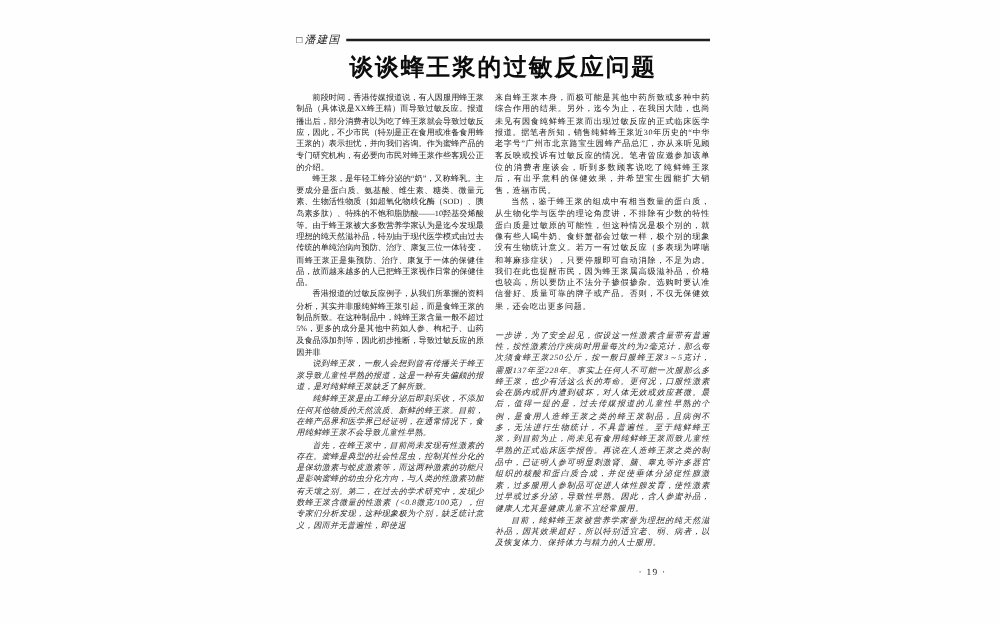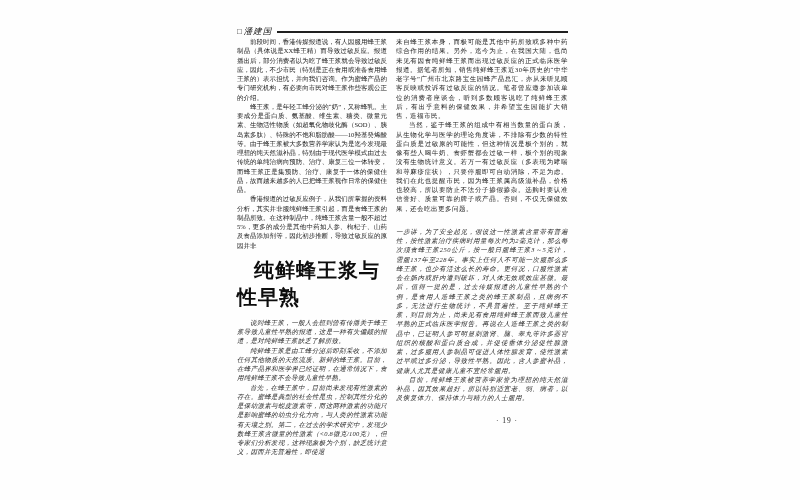--- a/index.html
+++ b/index.html
@@ -56,45 +56,45 @@
   .sect-gap { height: 14px; }
 
   .signature {
     margin-top: 4px; padding-right: 38px;
     font-size: 7px; font-weight: bold; text-align: right;
     letter-spacing: 0.5px; color: #111;
   }
   .page-number {
     margin-top: 13px;
     font-size: 7.5px; letter-spacing: 1px;
-    text-align: center; position: relative; left: 25px;
+    text-align: center; position: relative; left: 40px;
     color: #222;
   }
 </style>
 </head>
 <body>
 
 <div class="canvas">
   <div class="page">
 
     <div class="byline-row">
       <span class="box-icon">□</span>
       <span class="byline-name">潘建国</span>
       <span class="byline-rule"></span>
     </div>
 
+    <h1 class="title">谈谈蜂王浆的过敏反应问题</h1>
 
     <div class="columns">
 
       <div class="col col-left">
         <p class="body indent">前段时间，香港传媒报道说，有人因服用蜂王浆制品（具体说是XX蜂王精）而导致过敏反应。报道播出后，部分消费者以为吃了蜂王浆就会导致过敏反应，因此，不少市民（特别是正在食用或准备食用蜂王浆的）表示担忧，并向我们咨询。作为蜜蜂产品的专门研究机构，有必要向市民对蜂王浆作些客观公正的介绍。</p>
         <p class="body indent">蜂王浆，是年轻工蜂分泌的“奶”，又称蜂乳。主要成分是蛋白质、氨基酸、维生素、糖类、微量元素、生物活性物质（如超氧化物歧化酶（SOD）、胰岛素多肽）、特殊的不饱和脂肪酸——10羟基癸烯酸等。由于蜂王浆被大多数营养学家认为是迄今发现最理想的纯天然滋补品，特别由于现代医学模式由过去传统的单纯治病向预防、治疗、康复三位一体转变，而蜂王浆正是集预防、治疗、康复于一体的保健佳品，故而越来越多的人已把蜂王浆视作日常的保健佳品。</p>
         <p class="body indent">香港报道的过敏反应例子，从我们所掌握的资料分析，其实并非服纯鲜蜂王浆引起，而是食蜂王浆的制品所致。在这种制品中，纯蜂王浆含量一般不超过5%，更多的成分是其他中药如人参、枸杞子、山药及食品添加剂等，因此初步推断，导致过敏反应的原因并非</p>
 
-        <h2 class="subtitle">纯鲜蜂王浆与性早熟</h2>
 
         <p class="body kai indent">说到蜂王浆，一般人会想到曾有传播关于蜂王浆导致儿童性早熟的报道，这是一种有失偏颇的报道，是对纯鲜蜂王浆缺乏了解所致。</p>
         <p class="body kai indent">纯鲜蜂王浆是由工蜂分泌后即刻采收，不添加任何其他物质的天然流质、新鲜的蜂王浆。目前，在蜂产品界和医学界已经证明，在通常情况下，食用纯鲜蜂王浆不会导致儿童性早熟。</p>
         <p class="body kai indent">首先，在蜂王浆中，目前尚未发现有性激素的存在。蜜蜂是典型的社会性昆虫，控制其性分化的是保幼激素与蜕皮激素等，而这两种激素的功能只是影响蜜蜂的幼虫分化方向，与人类的性激素功能有天壤之别。第二，在过去的学术研究中，发现少数蜂王浆含微量的性激素（&lt;0.8微克/100克），但专家们分析发现，这种现象极为个别，缺乏统计意义，因而并无普遍性，即使退</p>
       </div>
 
       <div class="col col-right">
         <p class="body">来自蜂王浆本身，而极可能是其他中药所致或多种中药综合作用的结果。另外，迄今为止，在我国大陆，也尚未见有因食纯鲜蜂王浆而出现过敏反应的正式临床医学报道。据笔者所知，销售纯鲜蜂王浆近30年历史的“中华老字号”广州市北京路宝生园蜂产品总汇，亦从来听见顾客反映或投诉有过敏反应的情况。笔者曾应邀参加该单位的消费者座谈会，听到多数顾客说吃了纯鲜蜂王浆后，有出乎意料的保健效果，并希望宝生园能扩大销售，造福市民。</p>
         <p class="body indent">当然，鉴于蜂王浆的组成中有相当数量的蛋白质，从生物化学与医学的理论角度讲，不排除有少数的特性蛋白质是过敏原的可能性，但这种情况是极个别的，就像有些人喝牛奶、食虾蟹都会过敏一样，极个别的现象没有生物统计意义。若万一有过敏反应（多表现为哮喘和荨麻疹症状），只要停服即可自动消除，不足为虑。我们在此也提醒市民，因为蜂王浆属高级滋补品，价格也较高，所以要防止不法分子掺假掺杂。选购时要认准信誉好、质量可靠的牌子或产品。否则，不仅无保健效果，还会吃出更多问题。</p>
 

